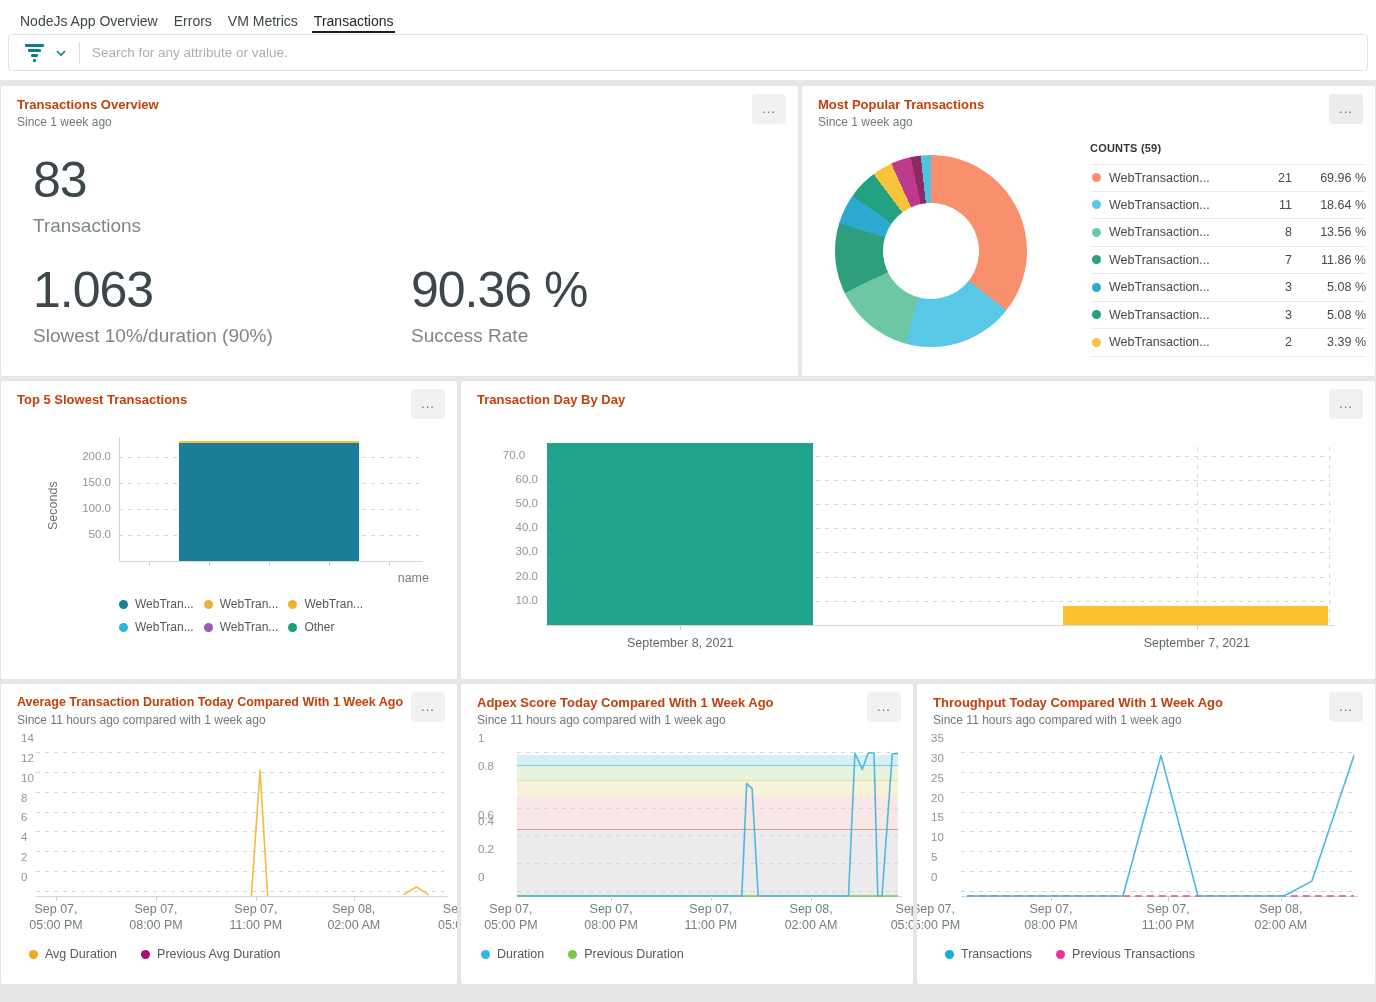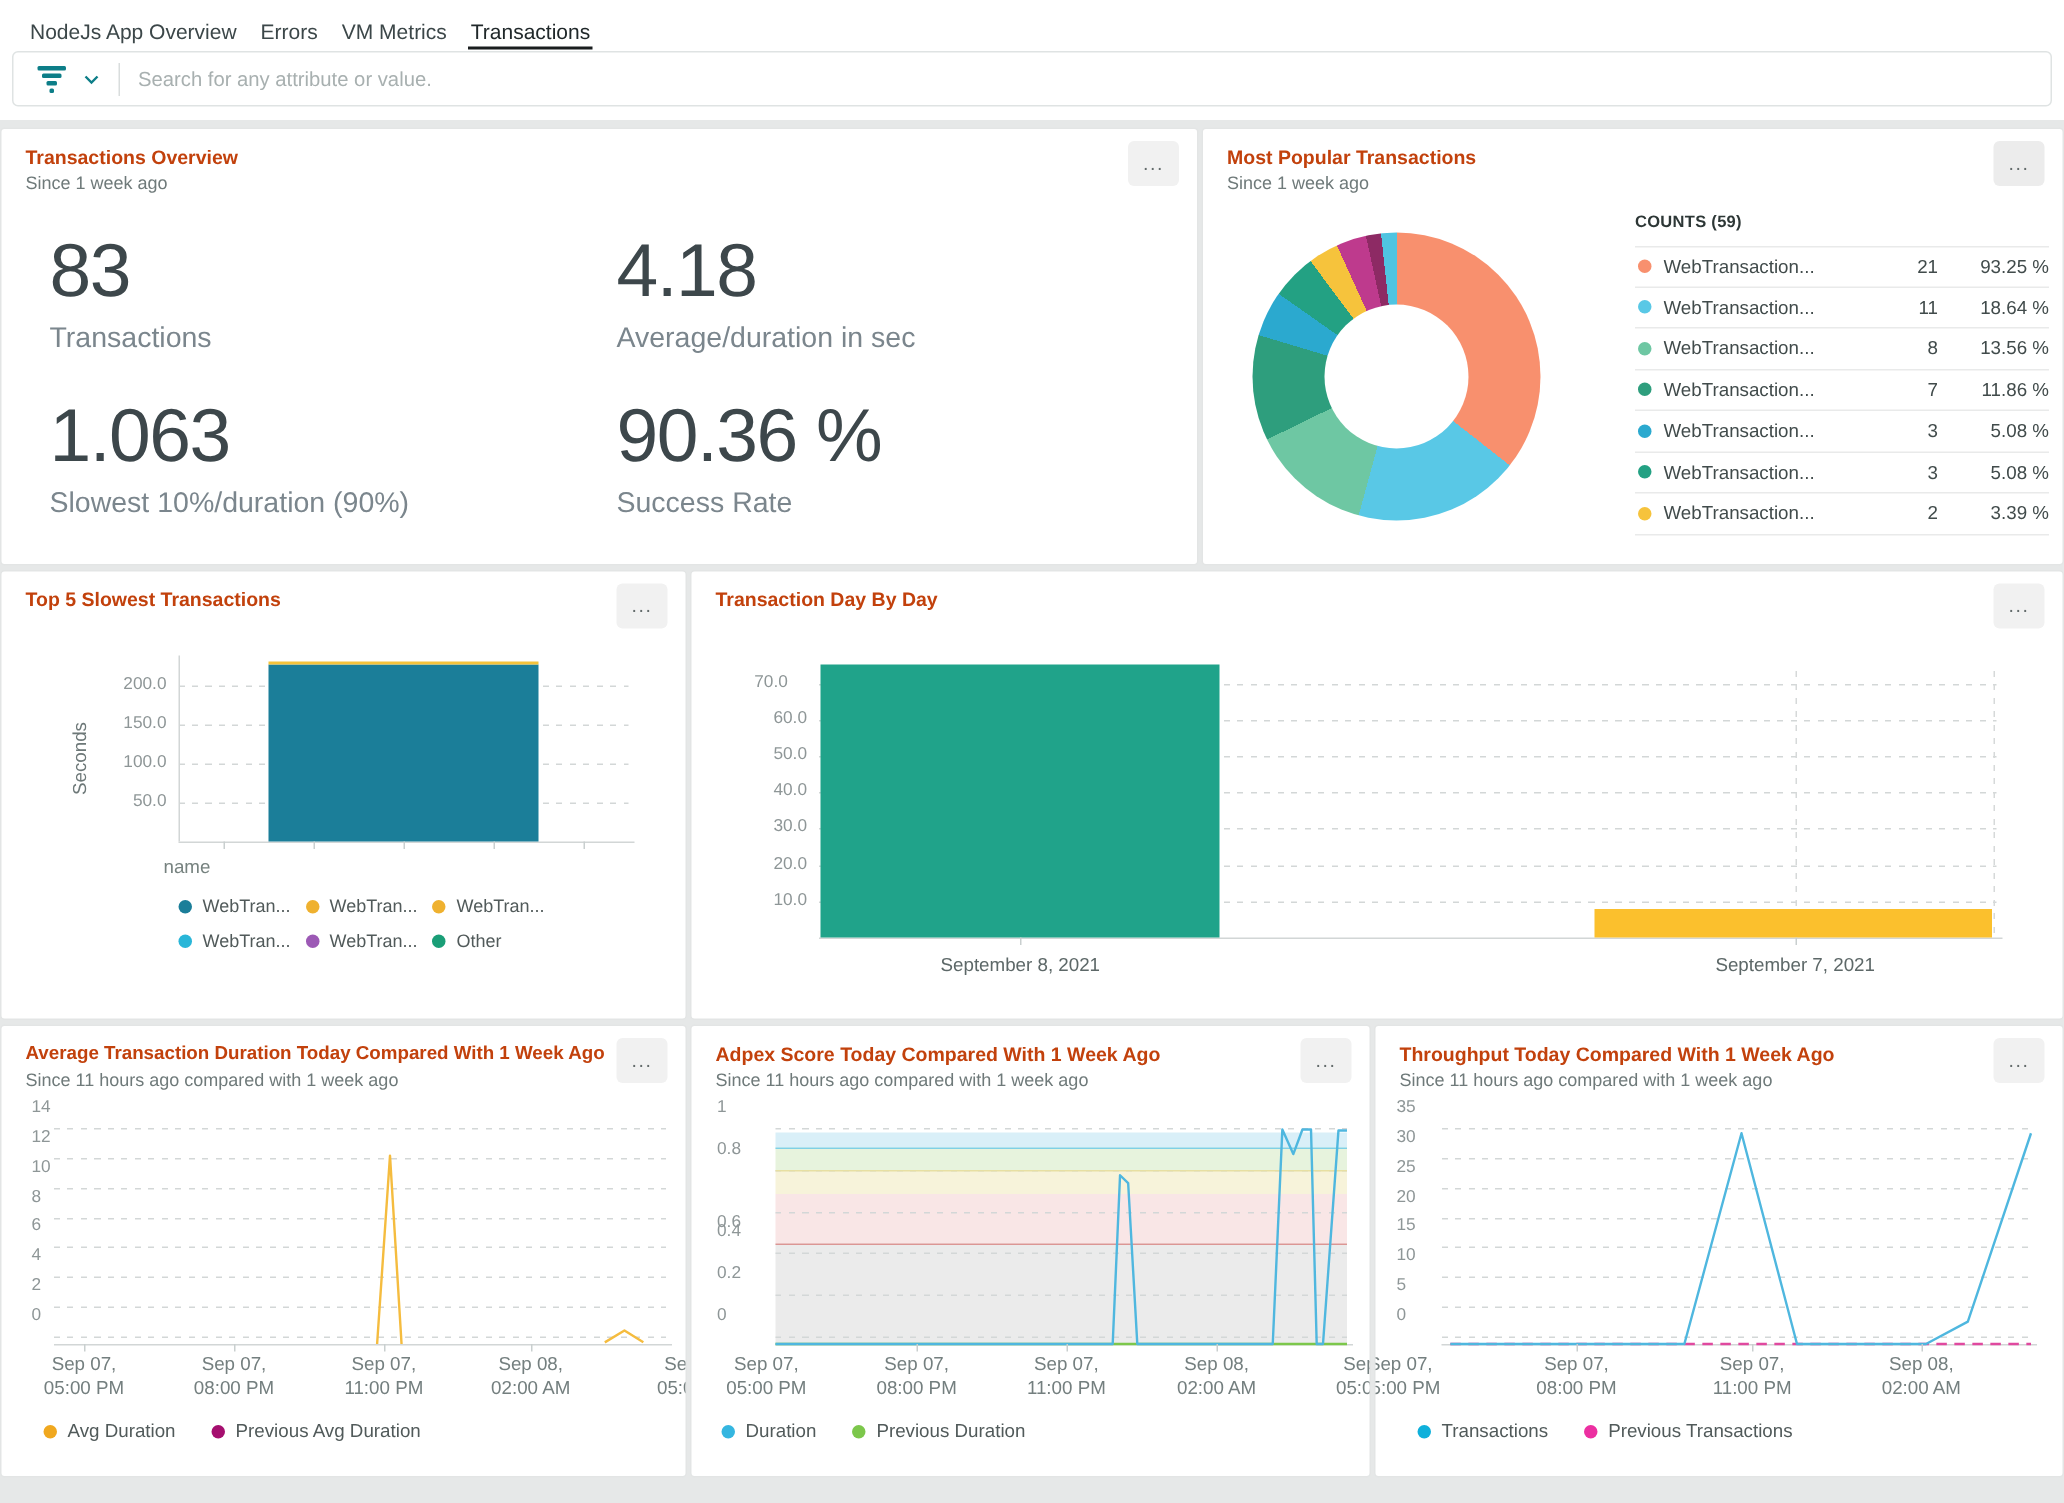--- a/index.html
+++ b/index.html
@@ -46,21 +46,21 @@
   #donut-hole{position:absolute;left:81px;top:117px;width:96px;height:96px;border-radius:50%;background:#fff;}
   
   .litem{display:flex;align-items:center;gap:7px;font-size:12px;color:#515a5a;cursor:pointer;white-space:nowrap;}
   .ldot{width:9px;height:9px;border-radius:50%;flex:none;}
   #legend-slowest{position:absolute;left:118px;top:216px;width:312px;display:flex;flex-wrap:wrap;column-gap:10px;row-gap:9px;}
   #legend-avgdur{position:absolute;left:28px;top:263px;display:flex;gap:24px;}
   #legend-adpex{position:absolute;left:20px;top:263px;display:flex;gap:24px;}
   #legend-throughput{position:absolute;left:28px;top:263px;display:flex;gap:24px;}
   #legend-avgdur .litem,#legend-adpex .litem,#legend-throughput .litem{font-size:12.5px;}
   .ylabel-rot{position:absolute;left:22px;top:112px;width:60px;transform:rotate(-90deg);font-size:12.5px;color:#6d7878;}
-  .xlabel-c{position:absolute;left:108px;width:300px;text-align:left;top:190px;font-size:12.5px;color:#76827f;}
+  .xlabel-c{position:absolute;left:128px;width:300px;text-align:right;top:190px;font-size:12.5px;color:#76827f;}
 </style>
 </head>
 <body>
 
 <div id="app">
 
   <header>
     <nav>
       <span class="tab">NodeJs App Overview</span>
       <span class="tab">Errors</span>
@@ -88,24 +88,20 @@
   </div>
 
   <section class="card" style="left:0;top:85px;width:799px;height:292px">
     <div class="ctitle">Transactions Overview</div>
     <div class="csub">Since 1 week ago</div>
     <button class="menu">...</button>
     <div class="metric" style="left:32px;top:68px">
       <div class="mval">83</div>
       <div class="mlab">Transactions</div>
     </div>
-    <div class="metric" style="left:410px;top:68px">
-      <div class="mval">4.18</div>
-      <div class="mlab">Average/duration in sec</div>
-    </div>
     <div class="metric" style="left:32px;top:178px">
       <div class="mval">1.063</div>
       <div class="mlab">Slowest 10%/duration (90%)</div>
     </div>
     <div class="metric" style="left:410px;top:178px">
       <div class="mval">90.36 %</div>
       <div class="mlab">Success Rate</div>
     </div>
   </section>
 
@@ -114,21 +110,21 @@
     <div class="csub">Since 1 week ago</div>
     <button class="menu" style="background:#ececec">...</button>
     <div id="donut" style="background: conic-gradient(rgb(248, 144, 110) 0deg, rgb(248, 144, 110) 128.12deg, rgb(89, 200, 230) 128.12deg, rgb(89, 200, 230) 195.23deg, rgb(110, 199, 163) 195.23deg, rgb(110, 199, 163) 244.04deg, rgb(46, 158, 125) 244.04deg, rgb(46, 158, 125) 286.74deg, rgb(43, 169, 207) 286.74deg, rgb(43, 169, 207) 305.03deg, rgb(35, 161, 131) 305.03deg, rgb(35, 161, 131) 323.32deg, rgb(246, 195, 60) 323.32deg, rgb(246, 195, 60) 335.52deg, rgb(190, 58, 141) 335.52deg, rgb(190, 58, 141) 347.72deg, rgb(141, 42, 100) 347.72deg, rgb(141, 42, 100) 353.81deg, rgb(79, 196, 225) 353.81deg, rgb(79, 196, 225) 360deg);"></div>
     <div id="donut-hole"></div>
     <div id="popular-header">COUNTS (59)</div>
     <div id="popular-rows">
         <div class="prow">
           <span class="pdot" style="background: rgb(248, 144, 110);"></span>
           <span class="plabel">WebTransaction...</span>
           <span class="pcount">21</span>
-          <span class="ppct">93.25 %</span>
+          <span class="ppct">69.96 %</span>
         </div>
         <div class="prow">
           <span class="pdot" style="background: rgb(89, 200, 230);"></span>
           <span class="plabel">WebTransaction...</span>
           <span class="pcount">11</span>
           <span class="ppct">18.64 %</span>
         </div>
         <div class="prow">
           <span class="pdot" style="background: rgb(110, 199, 163);"></span>
           <span class="plabel">WebTransaction...</span>

